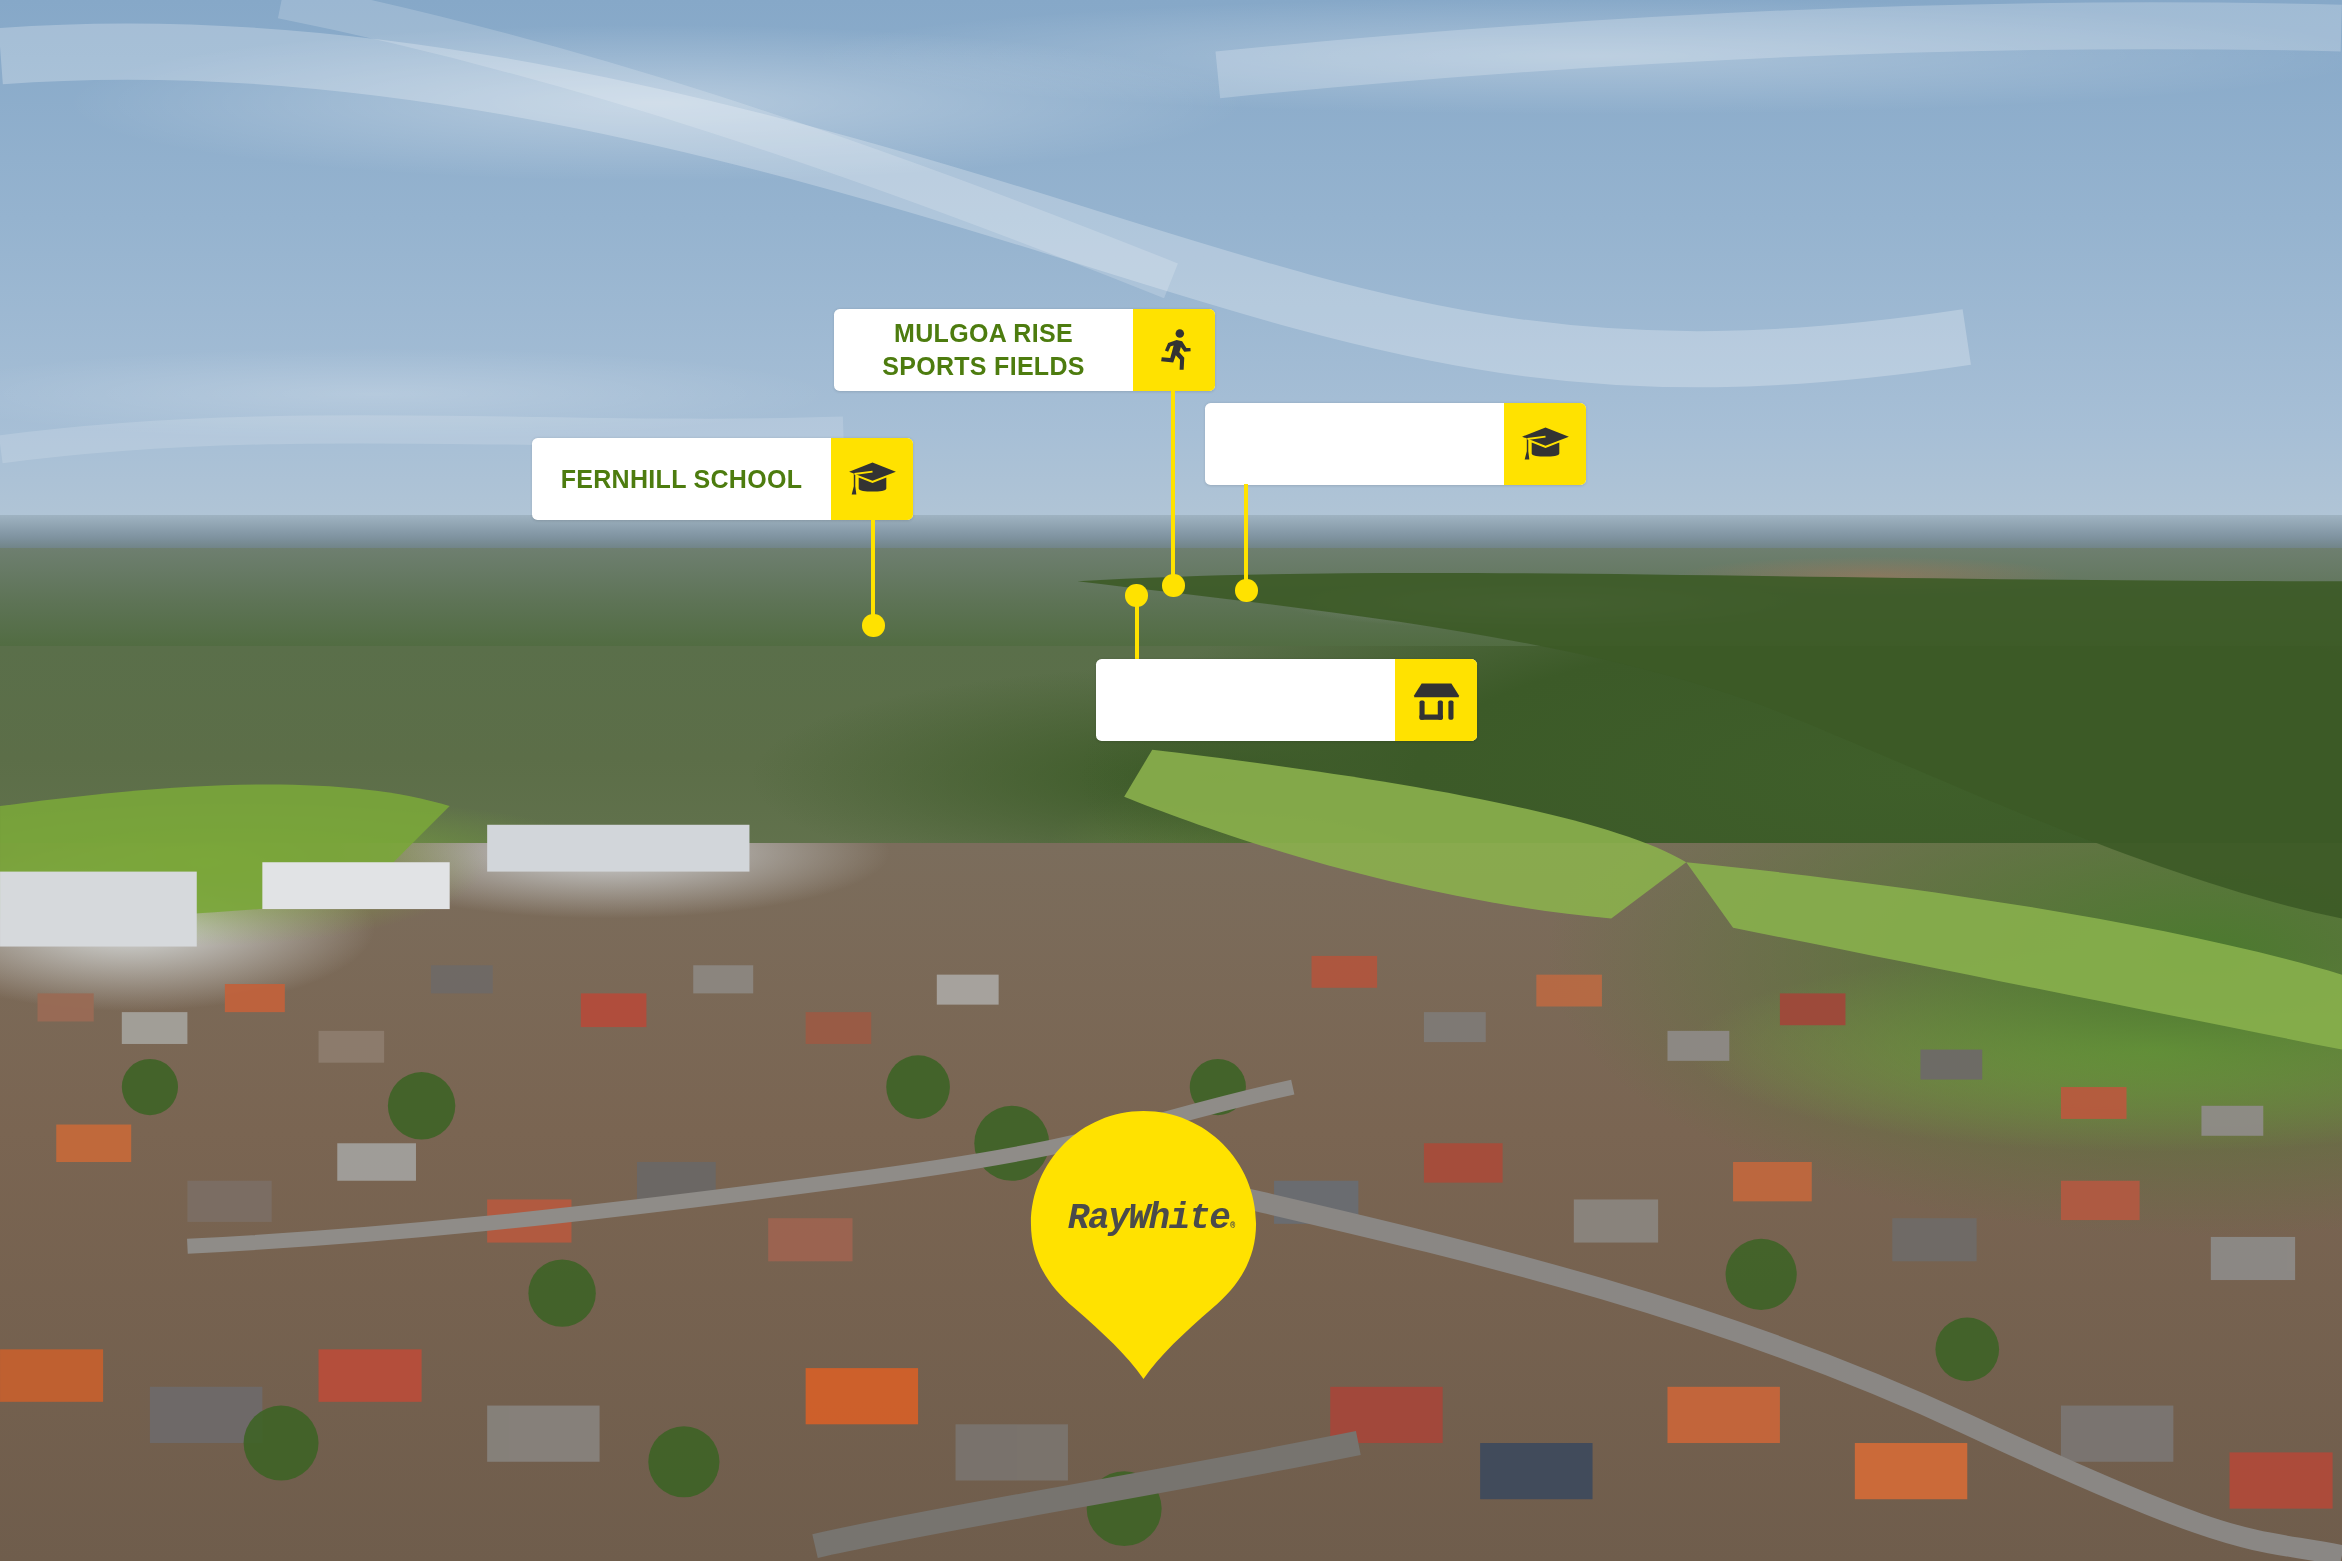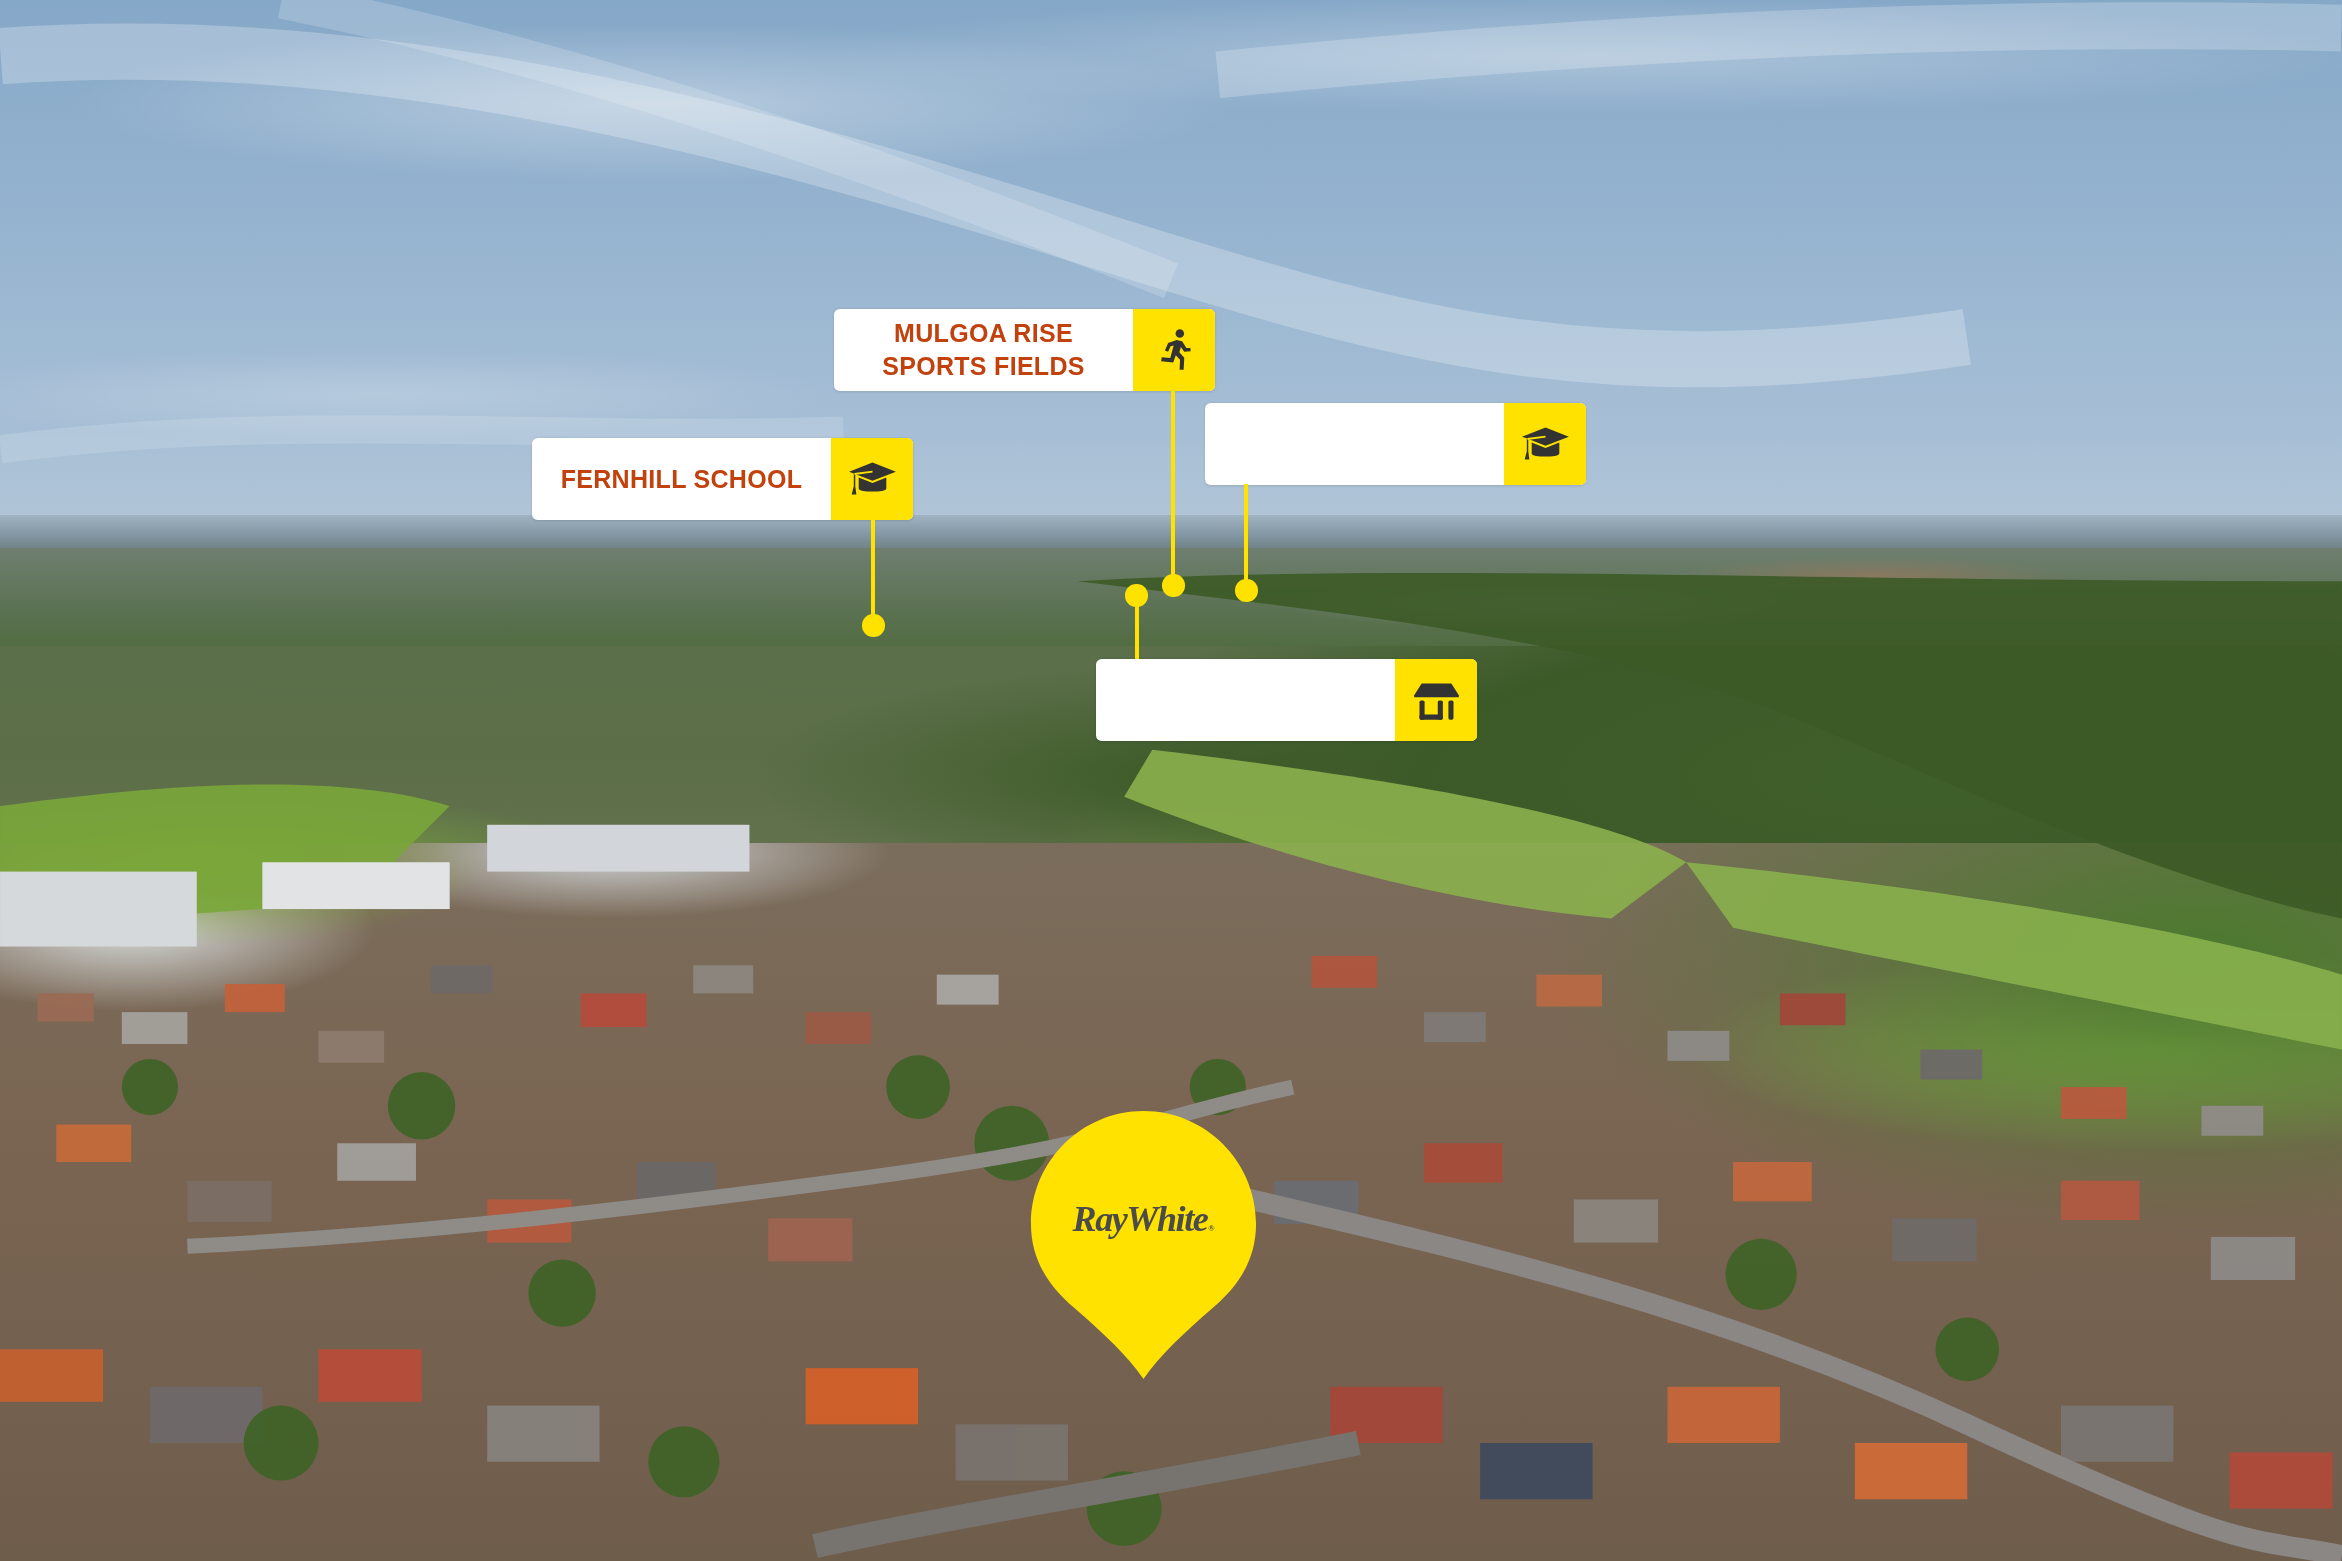--- a/index.html
+++ b/index.html
@@ -52,37 +52,37 @@
     .poi { position: absolute; }
     .poi-card {
       position: absolute; display: flex; height: 82px; width: 381px;
       border-radius: 5.6px; overflow: hidden; background: #ffffff;
       box-shadow: 0 0.9px 2.8px rgba(0,0,0,0.12);
     }
     .poi-card.icon-right { flex-direction: row; }
     .poi-card.icon-left { flex-direction: row-reverse; }
     .poi-text {
       flex: 1; display: flex; align-items: center; justify-content: center;
-      text-align: center; color: #c2410c; font-weight: 700; font-size: 25px;
+      text-align: center; color: #4d7c0f; font-weight: 700; font-size: 25px;
       line-height: 33px; letter-spacing: 0.3px; padding: 0 9.4px; white-space: pre-line;
     }
     .poi-icon {
       width: 82px; height: 82px; background: #ffe200;
       display: flex; align-items: center; justify-content: center;
     }
     .poi-icon svg { width: 51px; height: 51px; }
     .poi-line { position: absolute; width: 3.7px; background: #ffe200; }
     .poi-dot { position: absolute; width: 22.5px; height: 22.5px; border-radius: 50%; background: #ffe200; }
 
     
     .pin { position: absolute; left: 1029px; top: 1109px; width: 229px; height: 272px; }
     .pin svg { position: absolute; left: 0; top: 0; }
     .pin-logo {
-      position: absolute; left: 0; top: 89px; width: 229px; text-align: center;
-      font-family: Liberation Serif, serif; font-weight: 700; font-style: italic;
+      position: absolute; left: 8px; top: 89px; width: 229px; text-align: center;
+      font-family: Liberation Mono, monospace; font-weight: 700; font-style: italic;
       font-size: 36px; color: #4b4b4b; letter-spacing: -1.4px;
     }
     .pin-logo .reg { font-size: 8.4px; font-style: normal; vertical-align: baseline; letter-spacing: 0; margin-left: 0.9px; }
   </style>
 </head>
 <body>
 
 <div class="scene">
   <div class="sky"></div>
   <svg class="clouds" width="2342" height="543" viewBox="0 0 2500 580">

